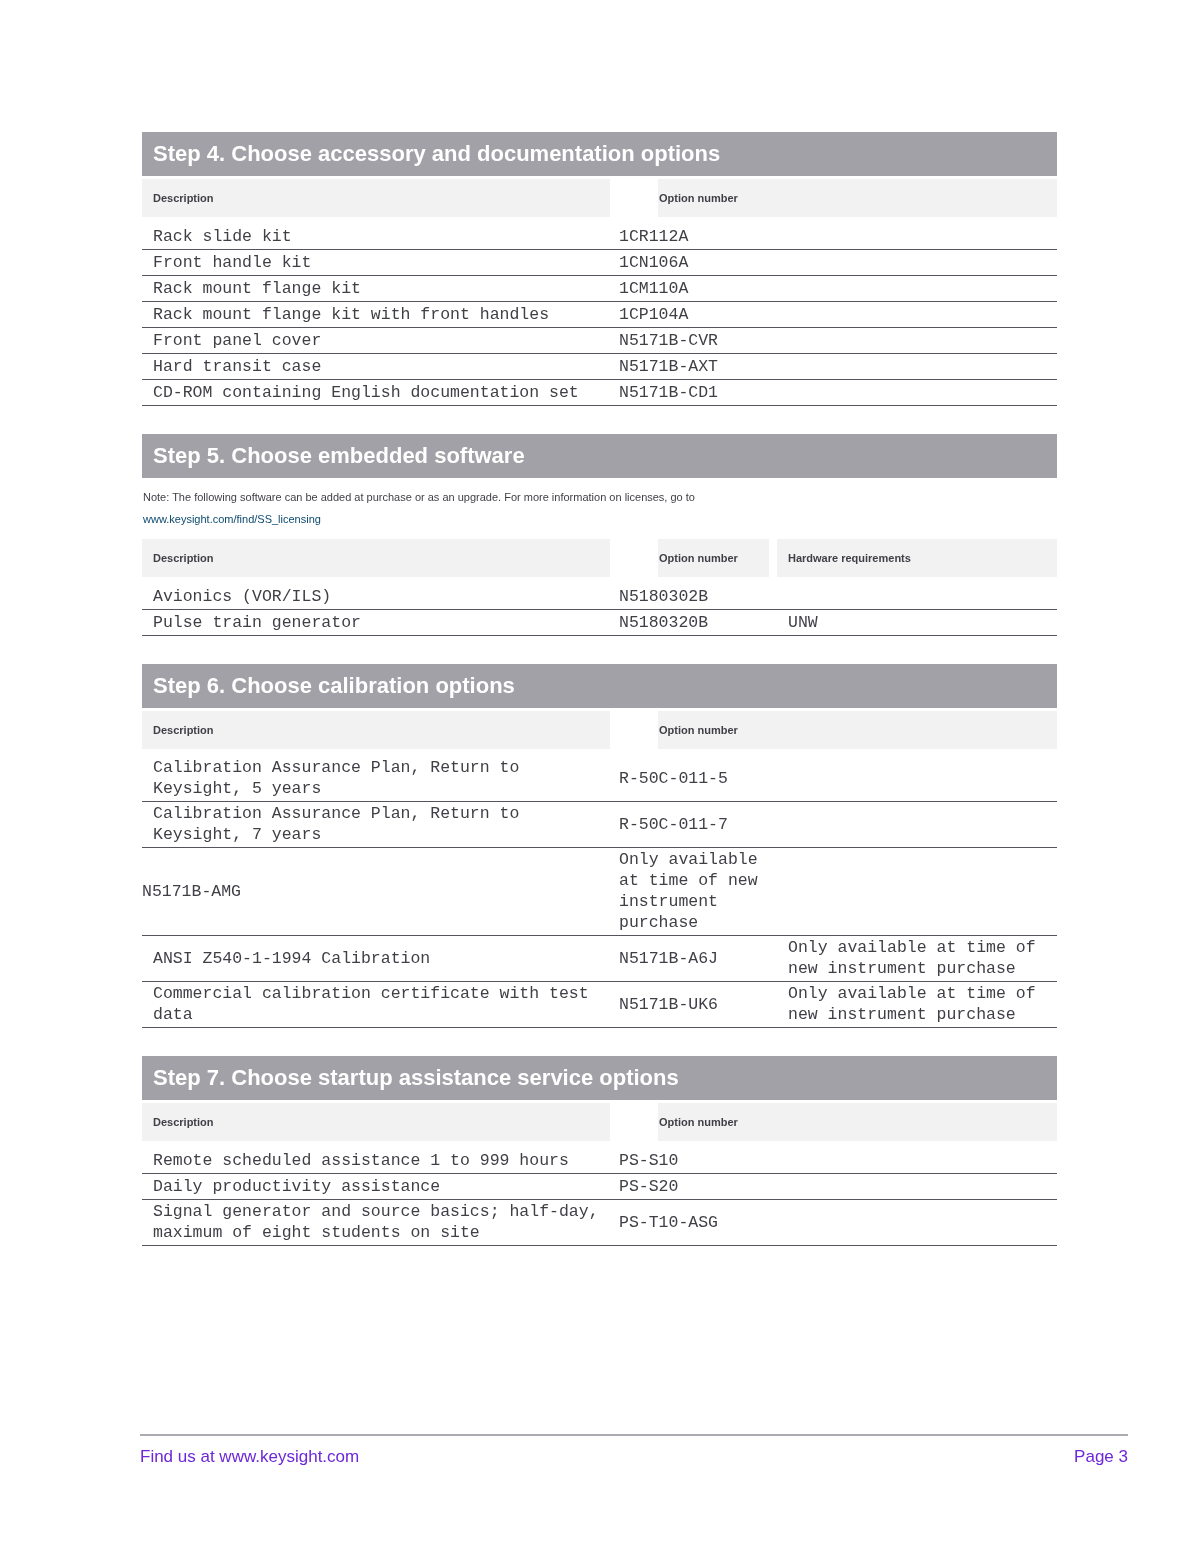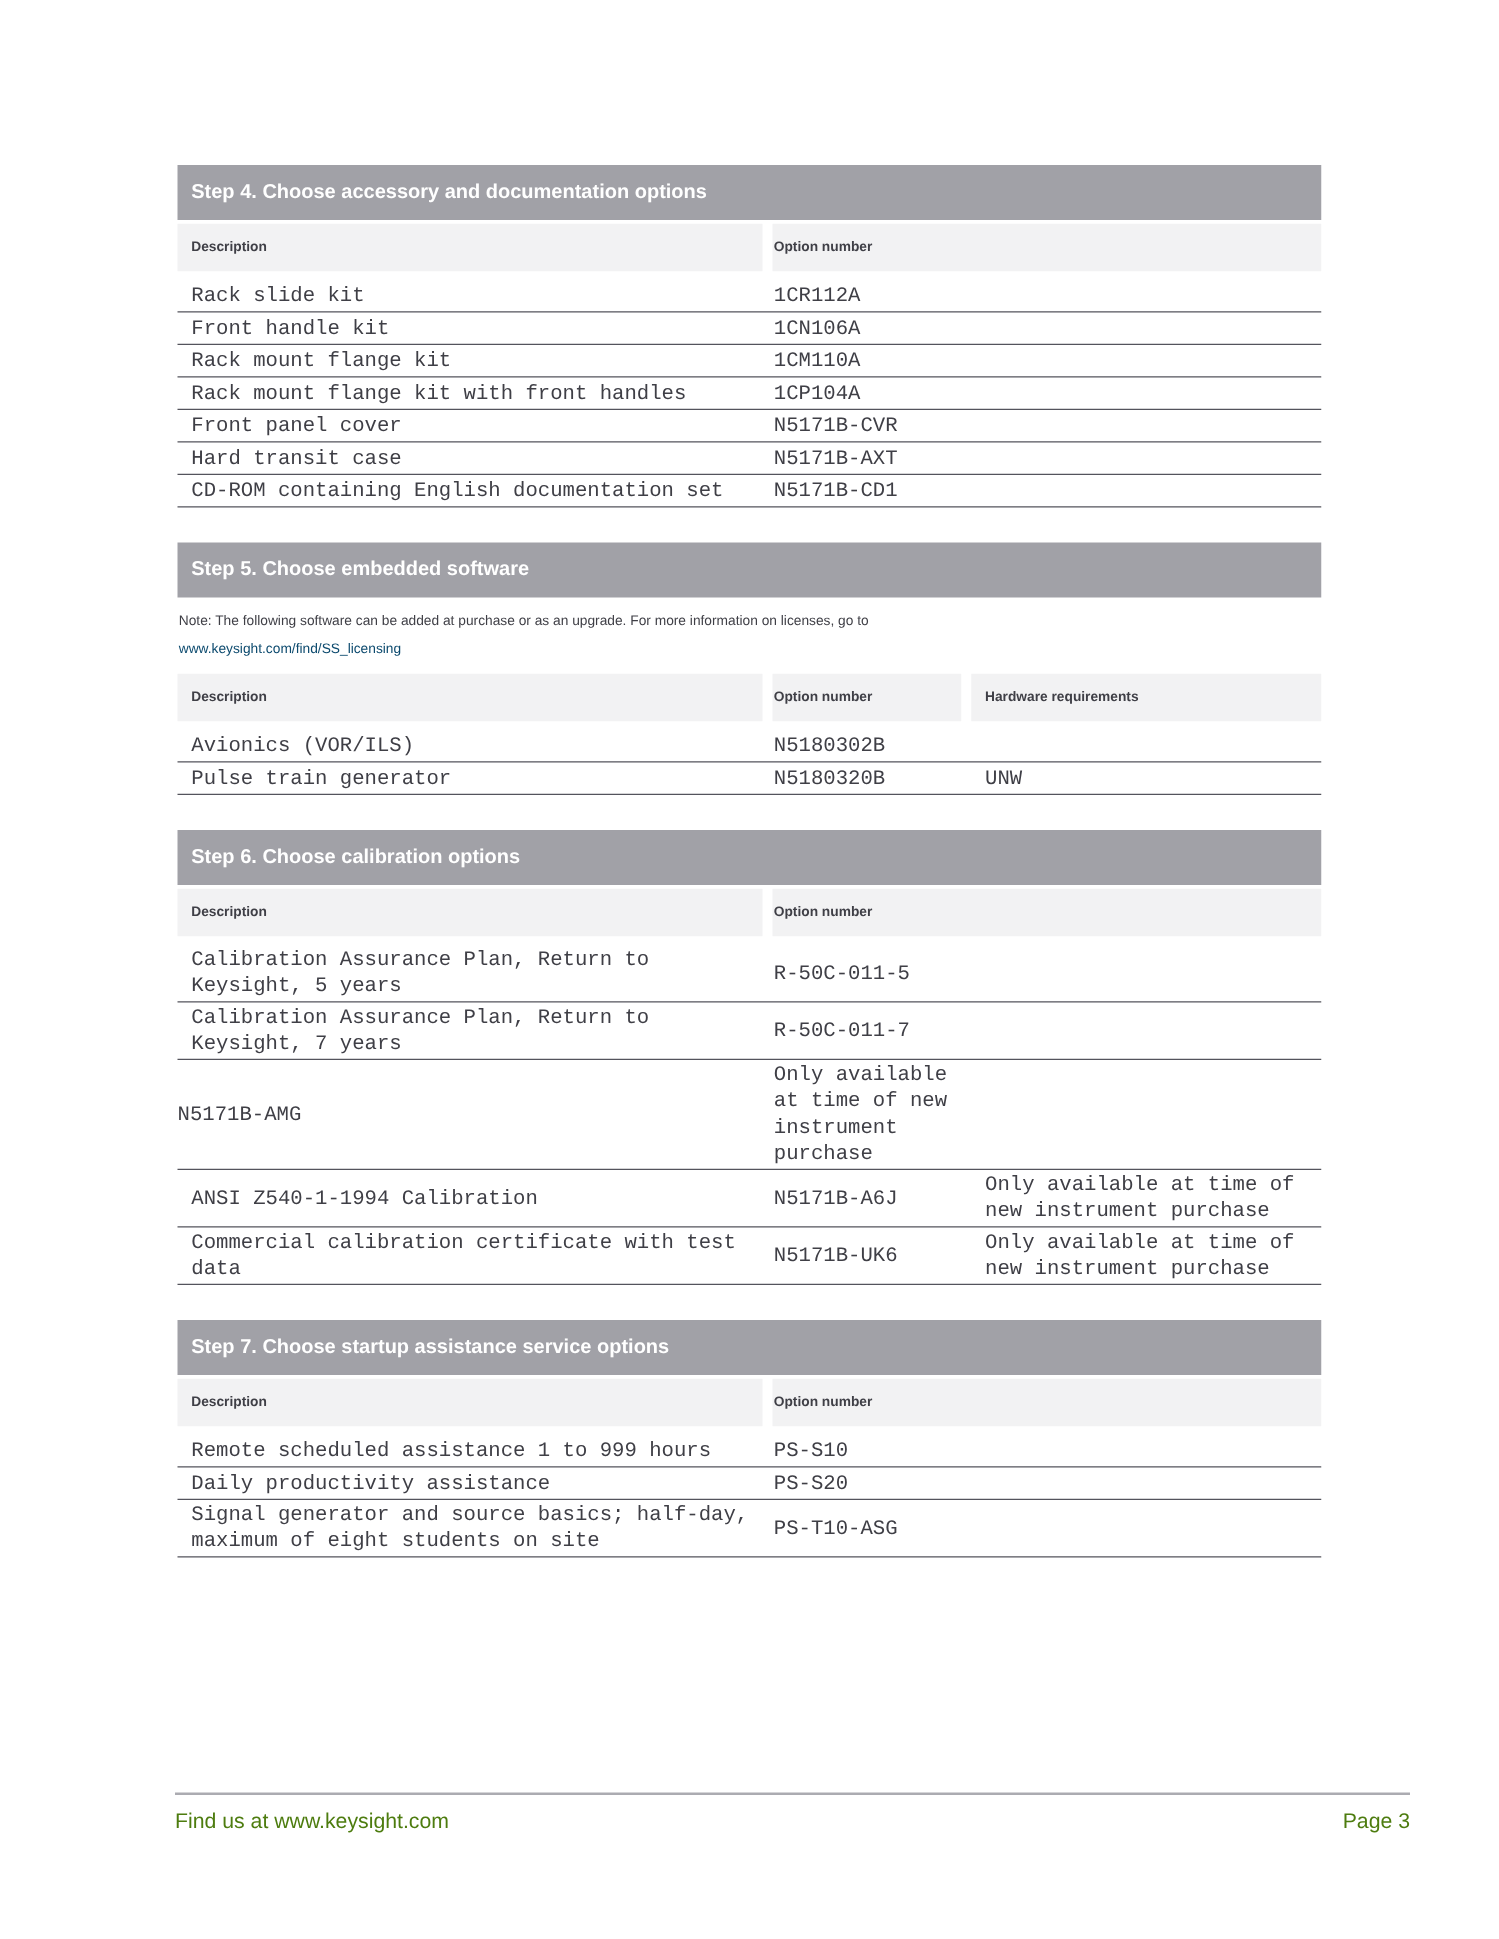--- a/index.html
+++ b/index.html
@@ -15,21 +15,21 @@
     position: absolute;
     left: 142px; top: 132px;
     width: 915px;
   }
   .step-section { margin-bottom: 28px; }
   .section-bar {
     height: 44px;
     background: #a1a1a7;
     color: #ffffff;
     font-weight: bold;
-    font-size: 16px;
+    font-size: 22px;
     display: flex;
     align-items: center;
     padding-left: 11px;
     box-sizing: border-box;
     margin-bottom: 3px;
   }
   .col-header {
     display: grid;
     column-gap: 8px;
     margin-bottom: 7px;
@@ -40,21 +40,21 @@
     background: #f2f2f3;
     height: 38px;
     display: flex;
     align-items: center;
     font-weight: bold;
     font-size: 11px;
     color: #3f3f46;
     box-sizing: border-box;
   }
   .hcell.h0 { padding-left: 11px; }
-  .hcell.h1 { padding-left: 1px; }
+  .hcell.h1 { padding-left: 1px; margin-left: 40px; }
   .hcell.h2 { padding-left: 11px; }
   .trow {
     display: grid;
     grid-template-columns: 477px 169px 1fr;
     border-bottom: 1.5px solid #54545c;
     min-height: 26px;
     align-items: center;
     font-size: 16.5px;
     line-height: 21px;
     padding: 1px 0 2px 0;
@@ -80,21 +80,21 @@
     position: absolute;
     left: 140px; top: 1434px;
     width: 988px;
     border-top: 2px solid #ababb1;
   }
   .footer-row {
     display: flex;
     justify-content: space-between;
     padding-top: 11px;
     font-size: 17px;
-    color: #4d7c0f;
+    color: #6d28d9;
   }
 </style>
 </head>
 <body>
 
 <div class="page">
   <main class="content">
 
     <section class="step-section">
       <div class="section-bar">

